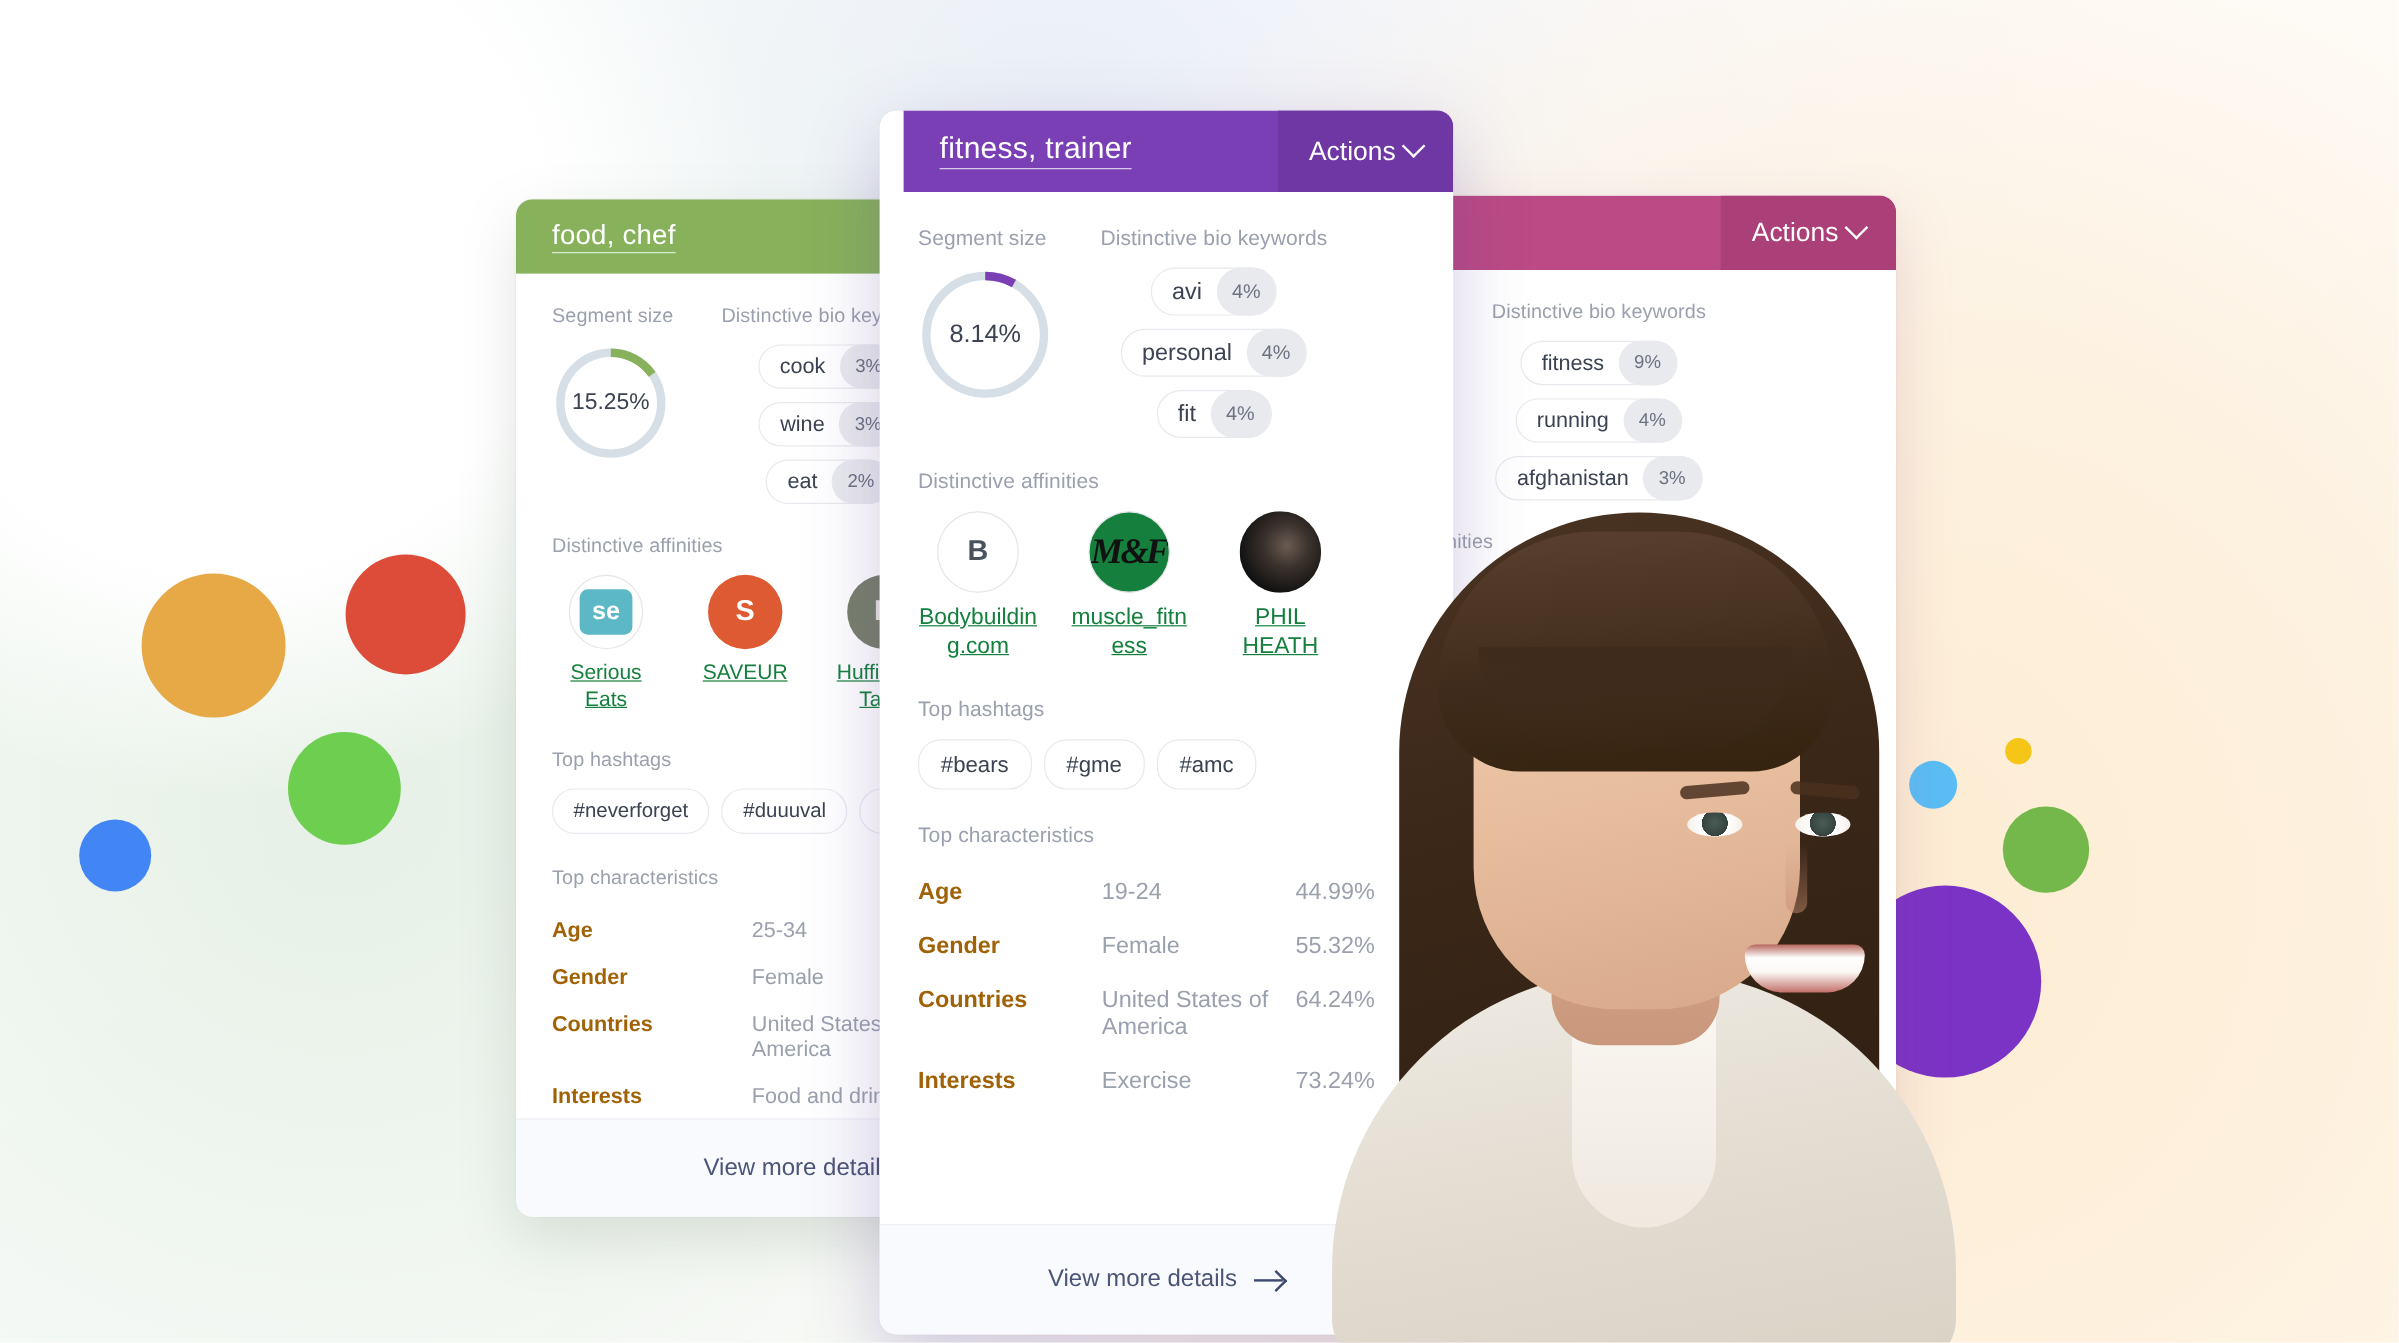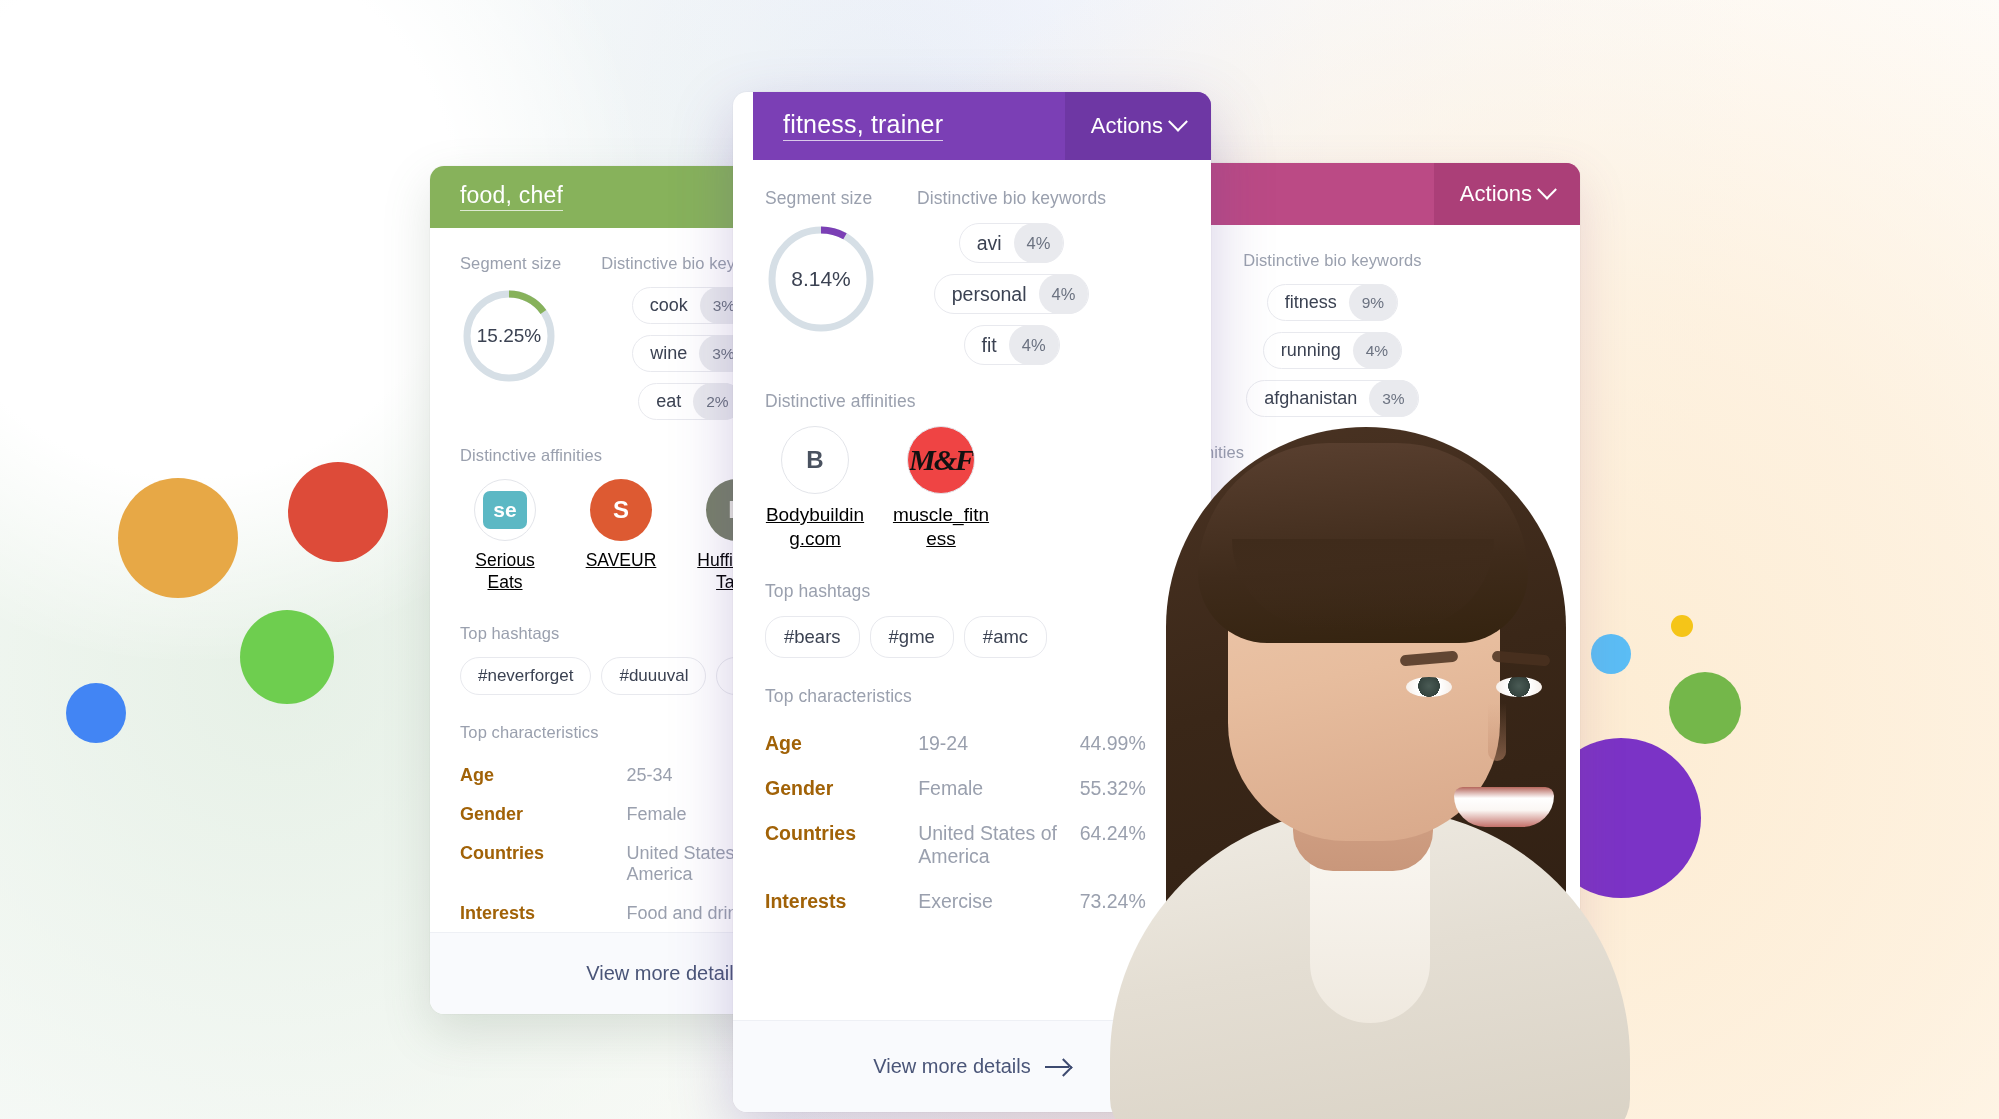--- a/index.html
+++ b/index.html
@@ -172,21 +172,21 @@
   .aff-row { display: flex; gap: 26px; }
   .aff { width: 90px; text-align: center; }
   .aff-ico {
     width: 62px; height: 62px; border-radius: 50%;
     margin: 0 auto 9px auto;
     display: flex; align-items: center; justify-content: center;
     overflow: hidden;
     font-weight: 700;
   }
   .aff-name {
-    font-size: 17.5px; color: #000000;
+    font-size: 17.5px; color: #15803d;
     text-decoration: underline; line-height: 1.25;
     word-break: break-word;
   }
 
   
   .tag-wrap { display: flex; flex-wrap: wrap; gap: 10px; }
   .tag {
     border: 1px solid #e8e9ee;
     border-radius: 19px;
     padding: 8px 17px;
@@ -521,24 +521,30 @@
         <div style="margin-top:26px">
           <div class="sec-label">Distinctive affinities</div>
           <div class="aff-row">
             <div class="aff">
               <div class="aff-ico" style="background:#ffffff;border:1px solid #e3e5ea;">
                 <span style="font-size:24px;color:#4a5260;">B</span>
               </div>
               <div class="aff-name">Bodybuilding.com</div>
             </div>
             <div class="aff">
-              <div class="aff-ico" style="background:#ef4444;border:1px solid #e3e5ea;text-align:right;">
+              <div class="aff-ico" style="background:#15803d;border:1px solid #e3e5ea;text-align:right;">
                 <span style="font-family:'Liberation Serif',serif;font-style:italic;font-weight:900;font-size:30px;color:#111111;letter-spacing:-2px;">M&amp;F</span>
               </div>
               <div class="aff-name">muscle_fitness</div>
+            </div>
+            <div class="aff">
+              <div class="aff-ico" style="background:#1a1a1a;">
+                <span style="display:block;width:100%;height:100%;background:radial-gradient(circle at 58% 42%, #6b5c52 0%, #3a312c 34%, #111 72%);"></span>
+              </div>
+              <div class="aff-name">PHIL HEATH</div>
             </div>
           </div>
         </div>
         <div style="margin-top:30px">
           <div class="sec-label">Top hashtags</div>
           <div class="tag-wrap">
             <span class="tag">#bears</span>
             <span class="tag">#gme</span>
             <span class="tag">#amc</span>
           </div>

